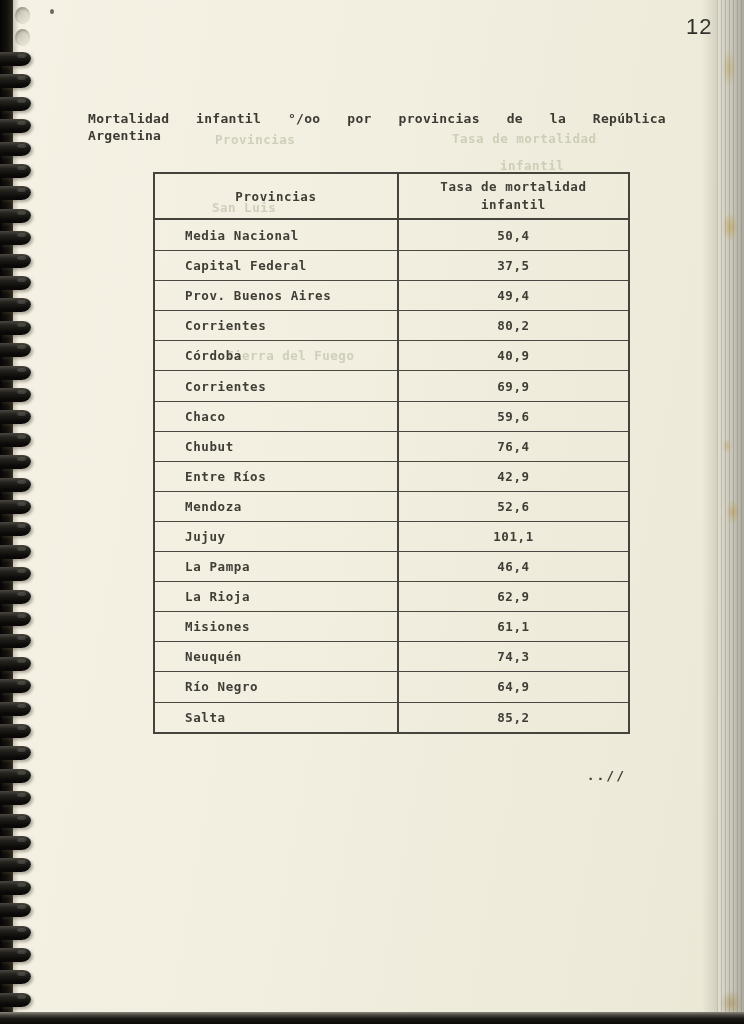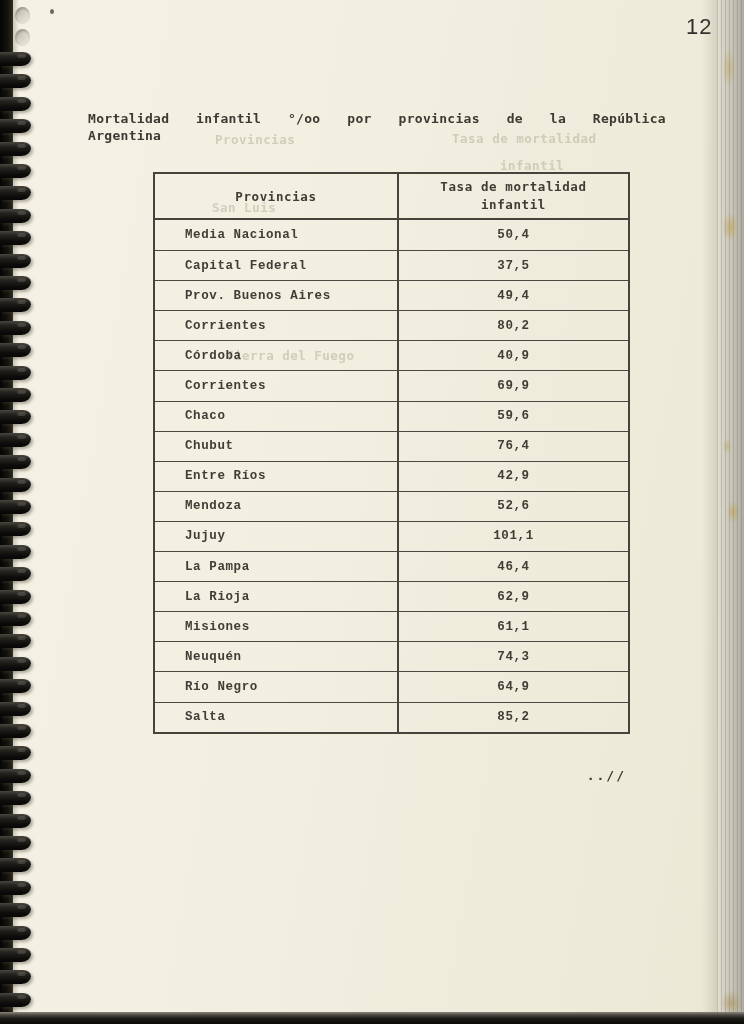--- a/index.html
+++ b/index.html
@@ -179,21 +179,20 @@
     flex: 1;
     padding: 0 14px;
     line-height: 18px;
     max-width: 200px;
     margin: 0 auto;
   }
   .tr {
     display: flex;
     height: 30.1px;
     box-sizing: border-box;
-    font-family: Liberation Mono, monospace;
   }
   .tr + .tr { border-top: 1.5px solid #4a4840; }
   .td {
     display: flex;
     align-items: center;
     box-sizing: border-box;
   }
   .td-1 {
     width: 244px;
     padding-left: 30px;

